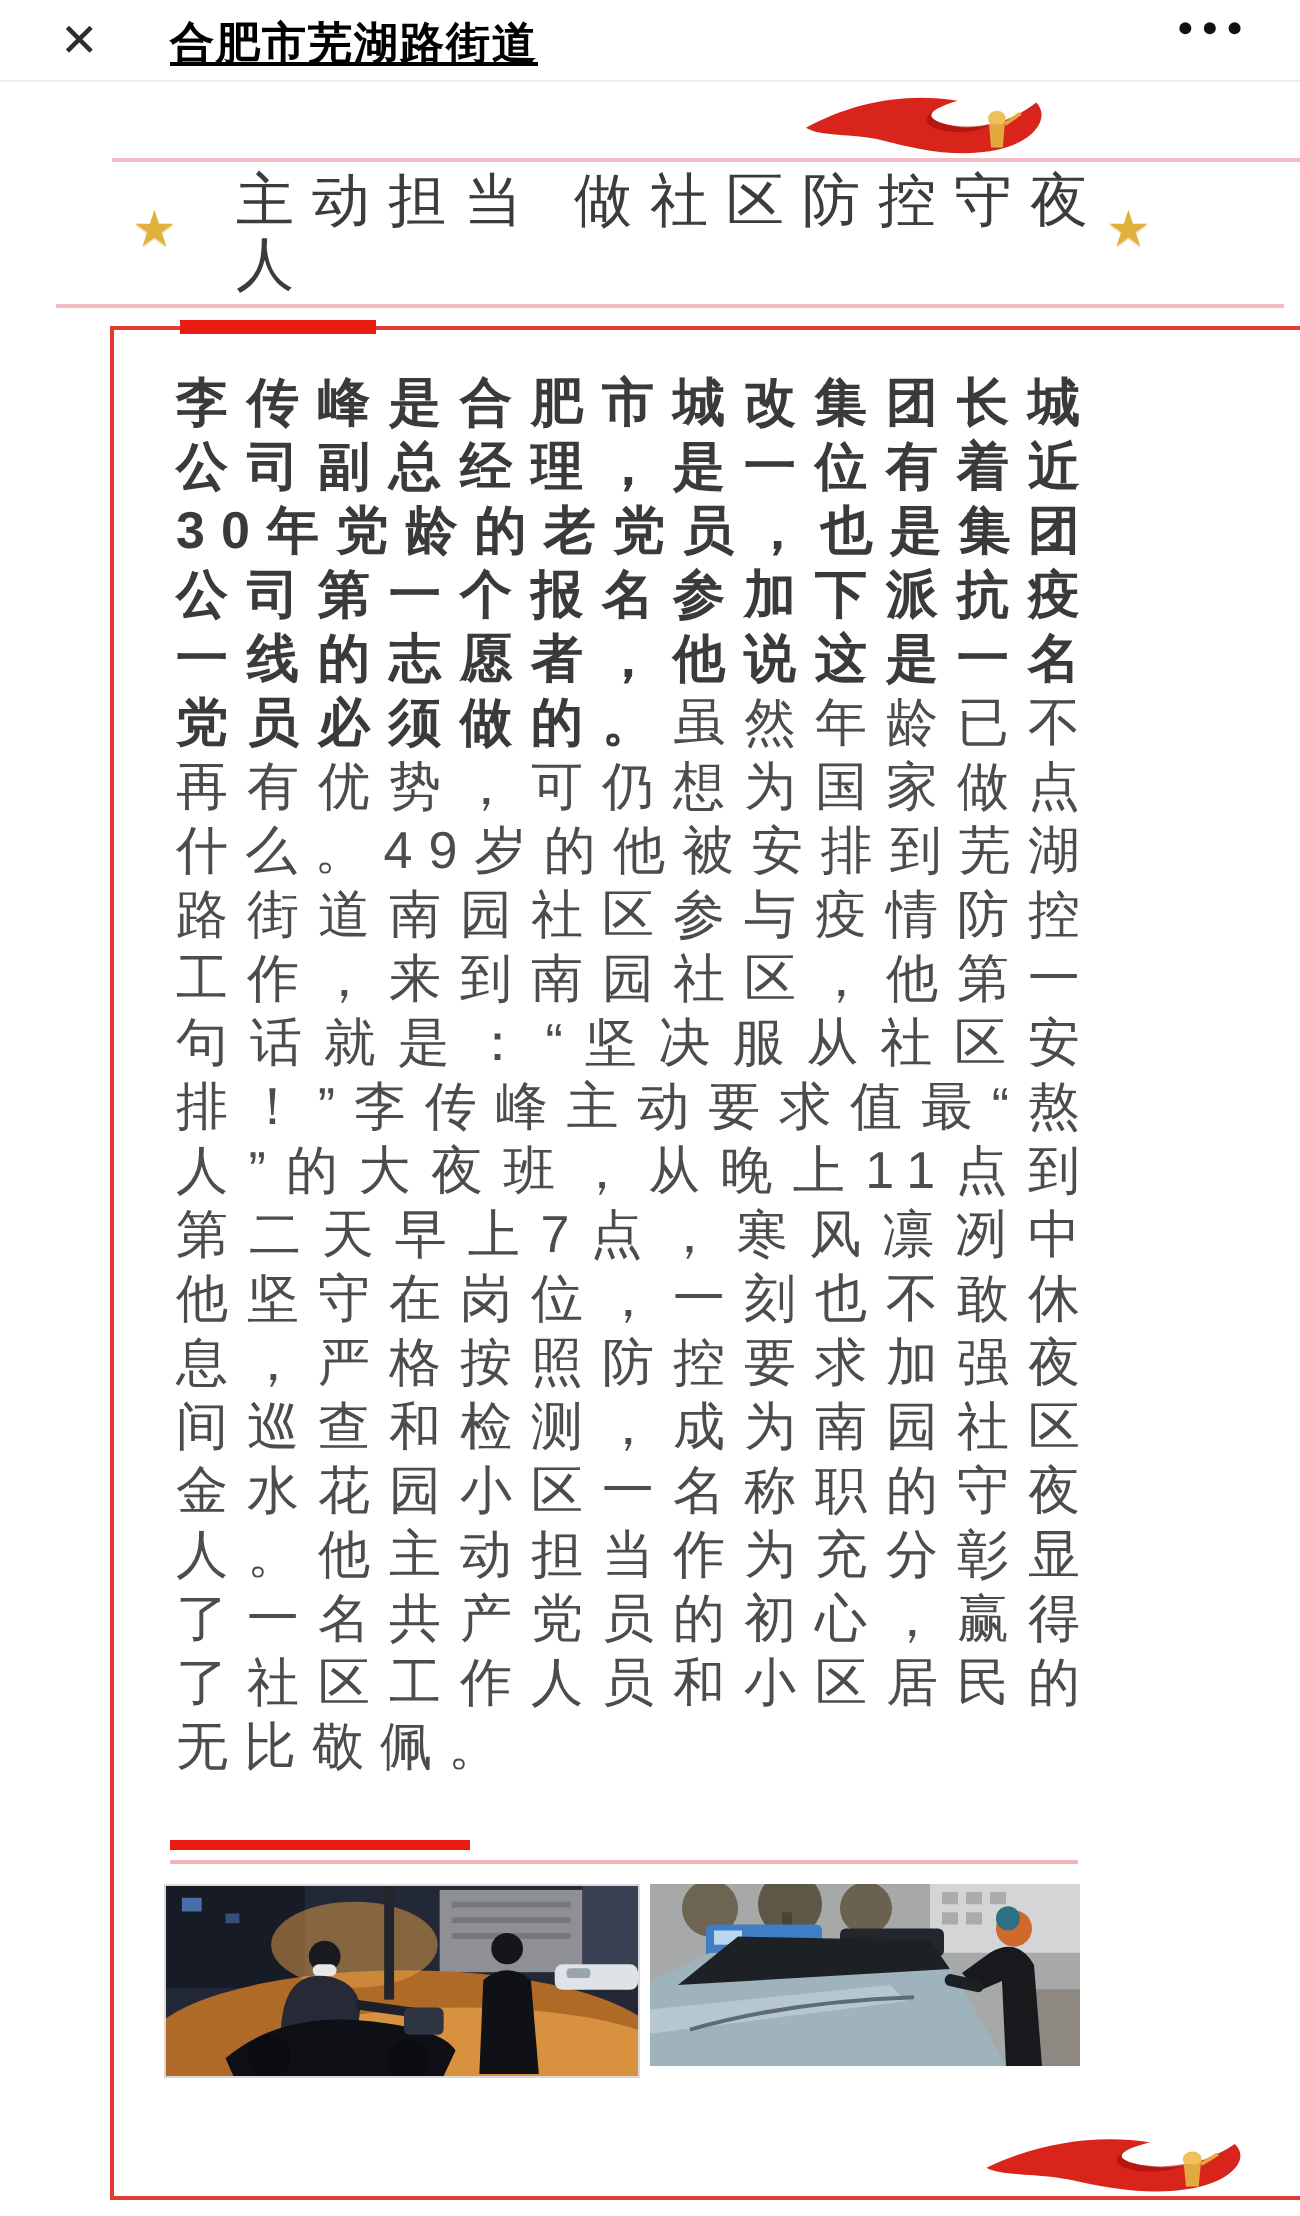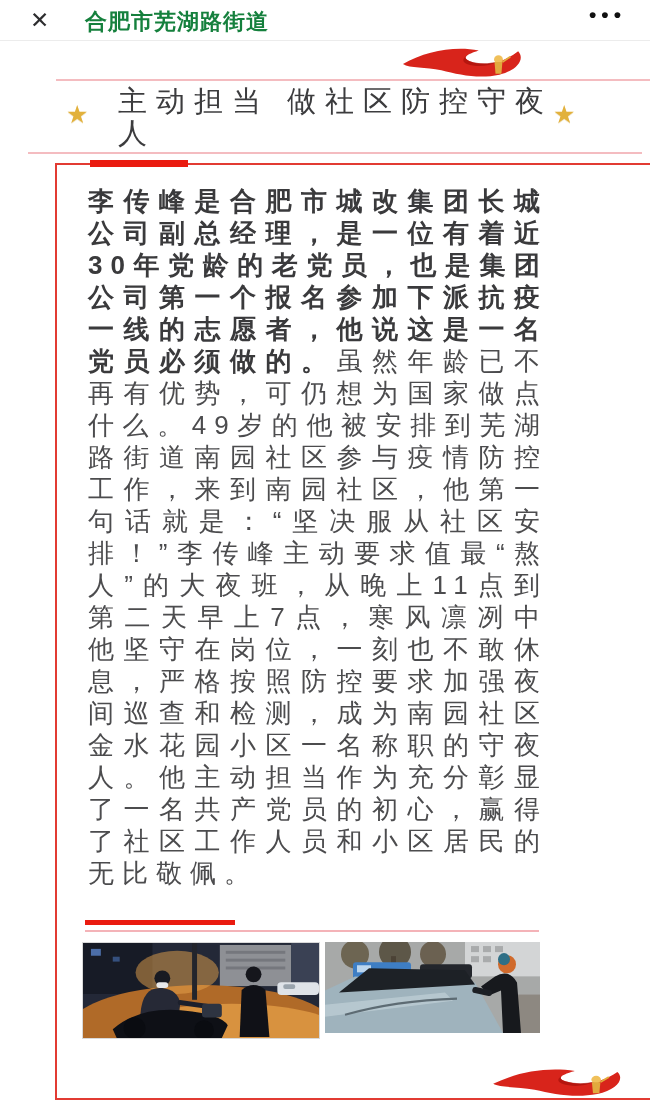--- a/index.html
+++ b/index.html
@@ -13,21 +13,21 @@
   .topbar{
     position:absolute; top:0; left:0; width:650px; height:41px;
     background:#ffffff; border-bottom:1px solid #ececec;
   }
   .close-icon{
     position:absolute; left:30px; top:7px; font-size:23px; color:#2d2d2f;
     font-weight:bold; cursor:pointer;
   }
   .topbar-title{
     position:absolute; left:85px; top:7px; font-size:22px; font-weight:bold;
-    color:#15803d; letter-spacing:1px; white-space:nowrap;
+    color:#000000; letter-spacing:1px; white-space:nowrap;text-decoration:underline;
   }
   .more-icon{
     position:absolute; right:24px; top:3px; font-size:21px; color:#111;
     letter-spacing:5px; font-weight:bold; cursor:pointer;
   }
   
   .ribbon-top{ position:absolute; left:400px; top:45px; width:128px; height:36px; }
   .ribbon-bottom{ position:absolute; left:433px; top:901px; width:138px; height:34px; z-index:3; }
   .ribbon-top svg,.ribbon-bottom svg{ width:100%; height:100%; display:block; }
   

